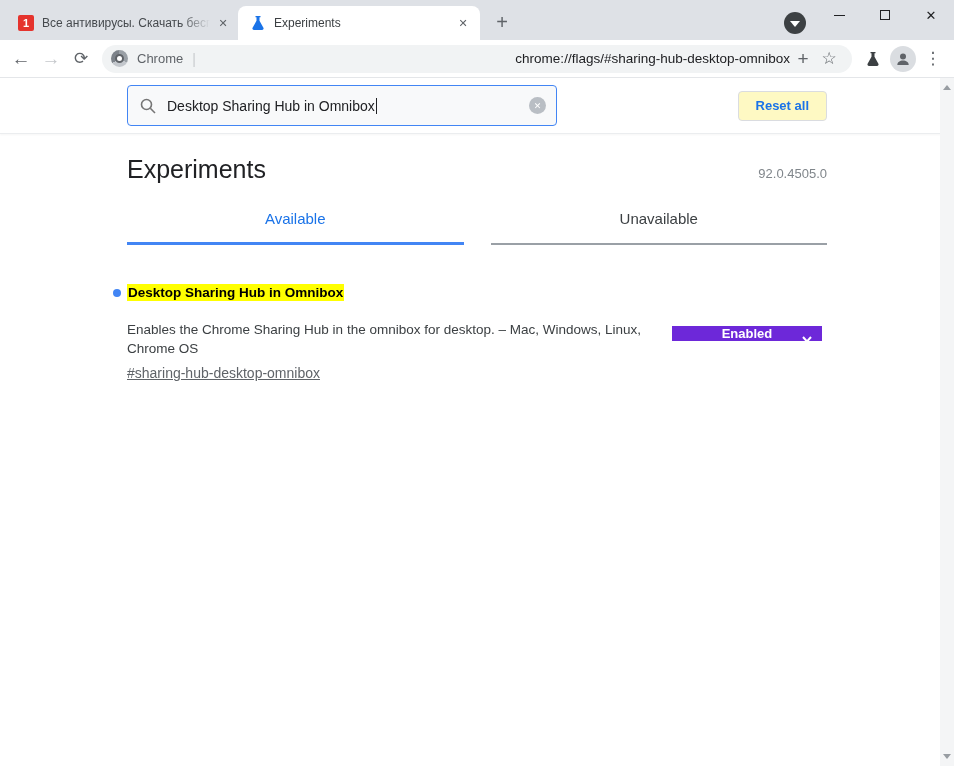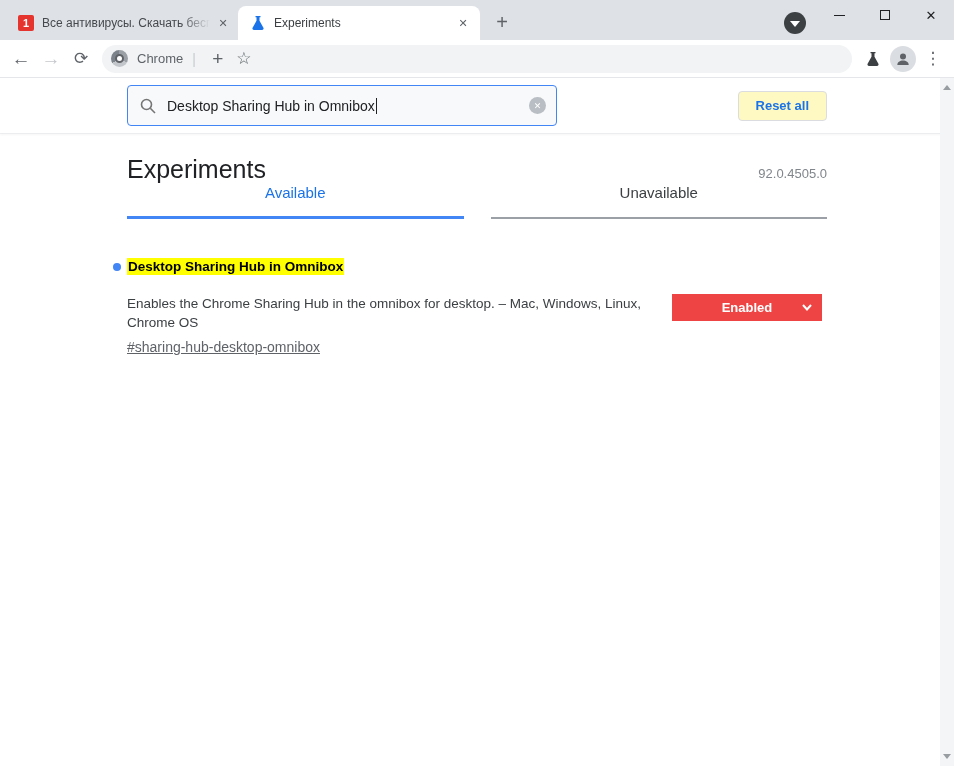--- a/index.html
+++ b/index.html
@@ -188,21 +188,21 @@
     font-family: "Liberation Sans", sans-serif;
     display: flex; align-items: center;
   }
   .content { width: 700px; margin: 0 auto; }
   .page-header {
     margin-top: 20px;
     display: flex; align-items: baseline; justify-content: space-between;
   }
   .page-title { font-size: 25px; font-weight: 500; color: #202124; line-height: 30px; }
   .version { font-size: 13px; color: #80868b; }
-  .flag-tabs { display: flex; gap: 27px; }
+  .flag-tabs { margin-top: 26px; display: flex; gap: 27px; }
   .flag-tab {
     flex: 1; text-align: center;
     font-size: 15px; padding-bottom: 15px;
   }
   .flag-tab.active { color: #1a73e8; border-bottom: 3px solid #4285f4; }
   .flag-tab.idle { color: #3c4043; border-bottom: 2px solid #9aa0a6; padding-bottom: 4px; }
 
   .experiment {
     margin-top: 40px;
     display: flex; align-items: center; justify-content: space-between;
@@ -214,22 +214,22 @@
     background: #4285f4;
   }
   .exp-name { font-size: 13.5px; font-weight: bold; color: #202124; }
   .exp-name mark { background: #ffff00; padding: 1px 1px; }
   .exp-desc { font-size: 13.5px; color: #3c4043; line-height: 1.42; margin-top: 20px; }
   .exp-link {
     display: inline-block; margin-top: 7px;
     font-size: 14px; color: #5f6368; text-decoration: underline;
   }
   .exp-select {
-    width: 150px; height: 27px; margin-right: 5px;
-    background: #ef4444; color: #fff;
+    width: 150px; height: 15px; margin-right: 5px;
+    background: #6d28d9; color: #fff;
     font-size: 13px; font-weight: 600;
     display: flex; align-items: center; justify-content: center;
     position: relative;
   }
   .exp-select .sel-chev { position: absolute; right: 9px; top: 7px; }
 
   
   .scrollbar {
     position: absolute; right: 0; top: 78px; bottom: 0; width: 14px;
     background: #f4f5f6;
@@ -298,20 +298,21 @@
     <span>→</span>
   </div>
   <div class="nav-btn reload">
     <span>⟳</span>
   </div>
 
   <div class="omnibox">
     <span class="chrome-logo"></span>
     <span class="site-chip">Chrome</span>
     <span class="omni-sep">|</span>
+    <span class="omni-url">chrome://flags/#sharing-hub-desktop-omnibox</span>
     <span class="omni-icon plus">+</span>
     <span class="omni-icon star">☆</span>
   </div>
 
   <div class="tool-icon">
     <svg width="16" height="16" viewBox="0 0 16 16">
       <path fill="#3c4043" d="M5.5 1h5v1.2h-1v3.6l3.9 6.9A1.6 1.6 0 0 1 12 15H4a1.6 1.6 0 0 1-1.4-2.3L6.5 5.8V2.2h-1z"></path>
     </svg>
   </div>
   <div class="tool-icon">

